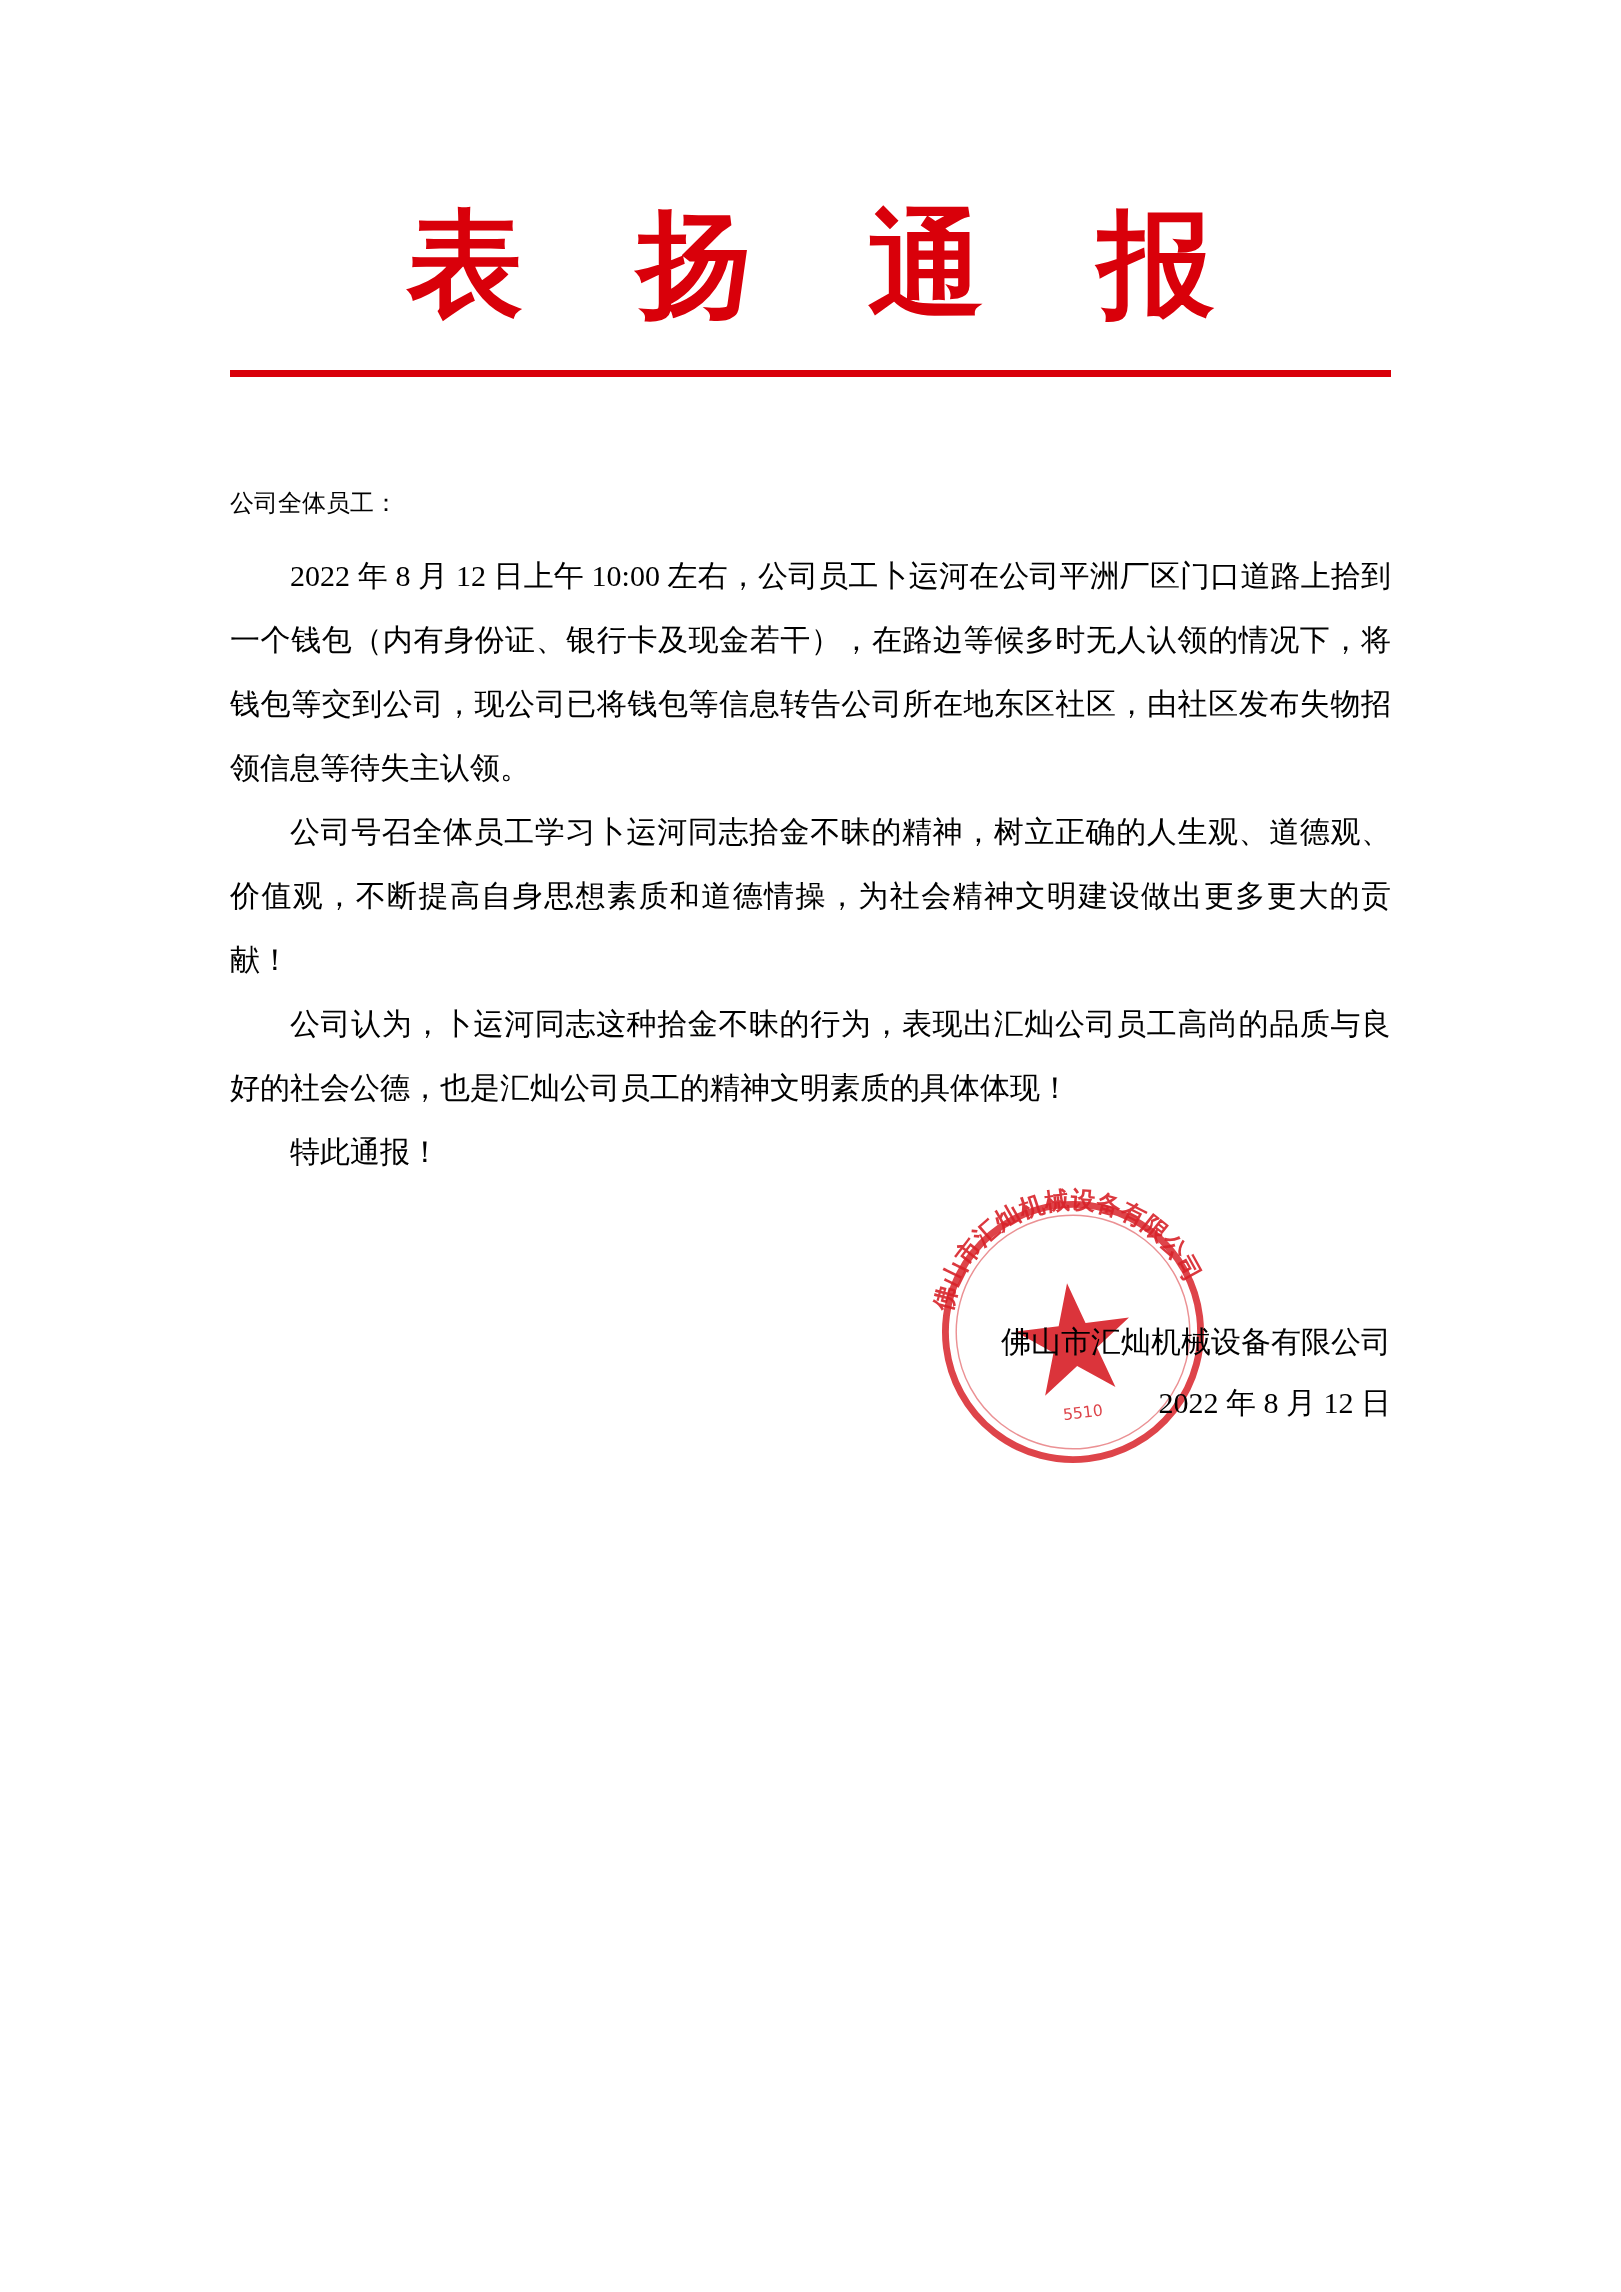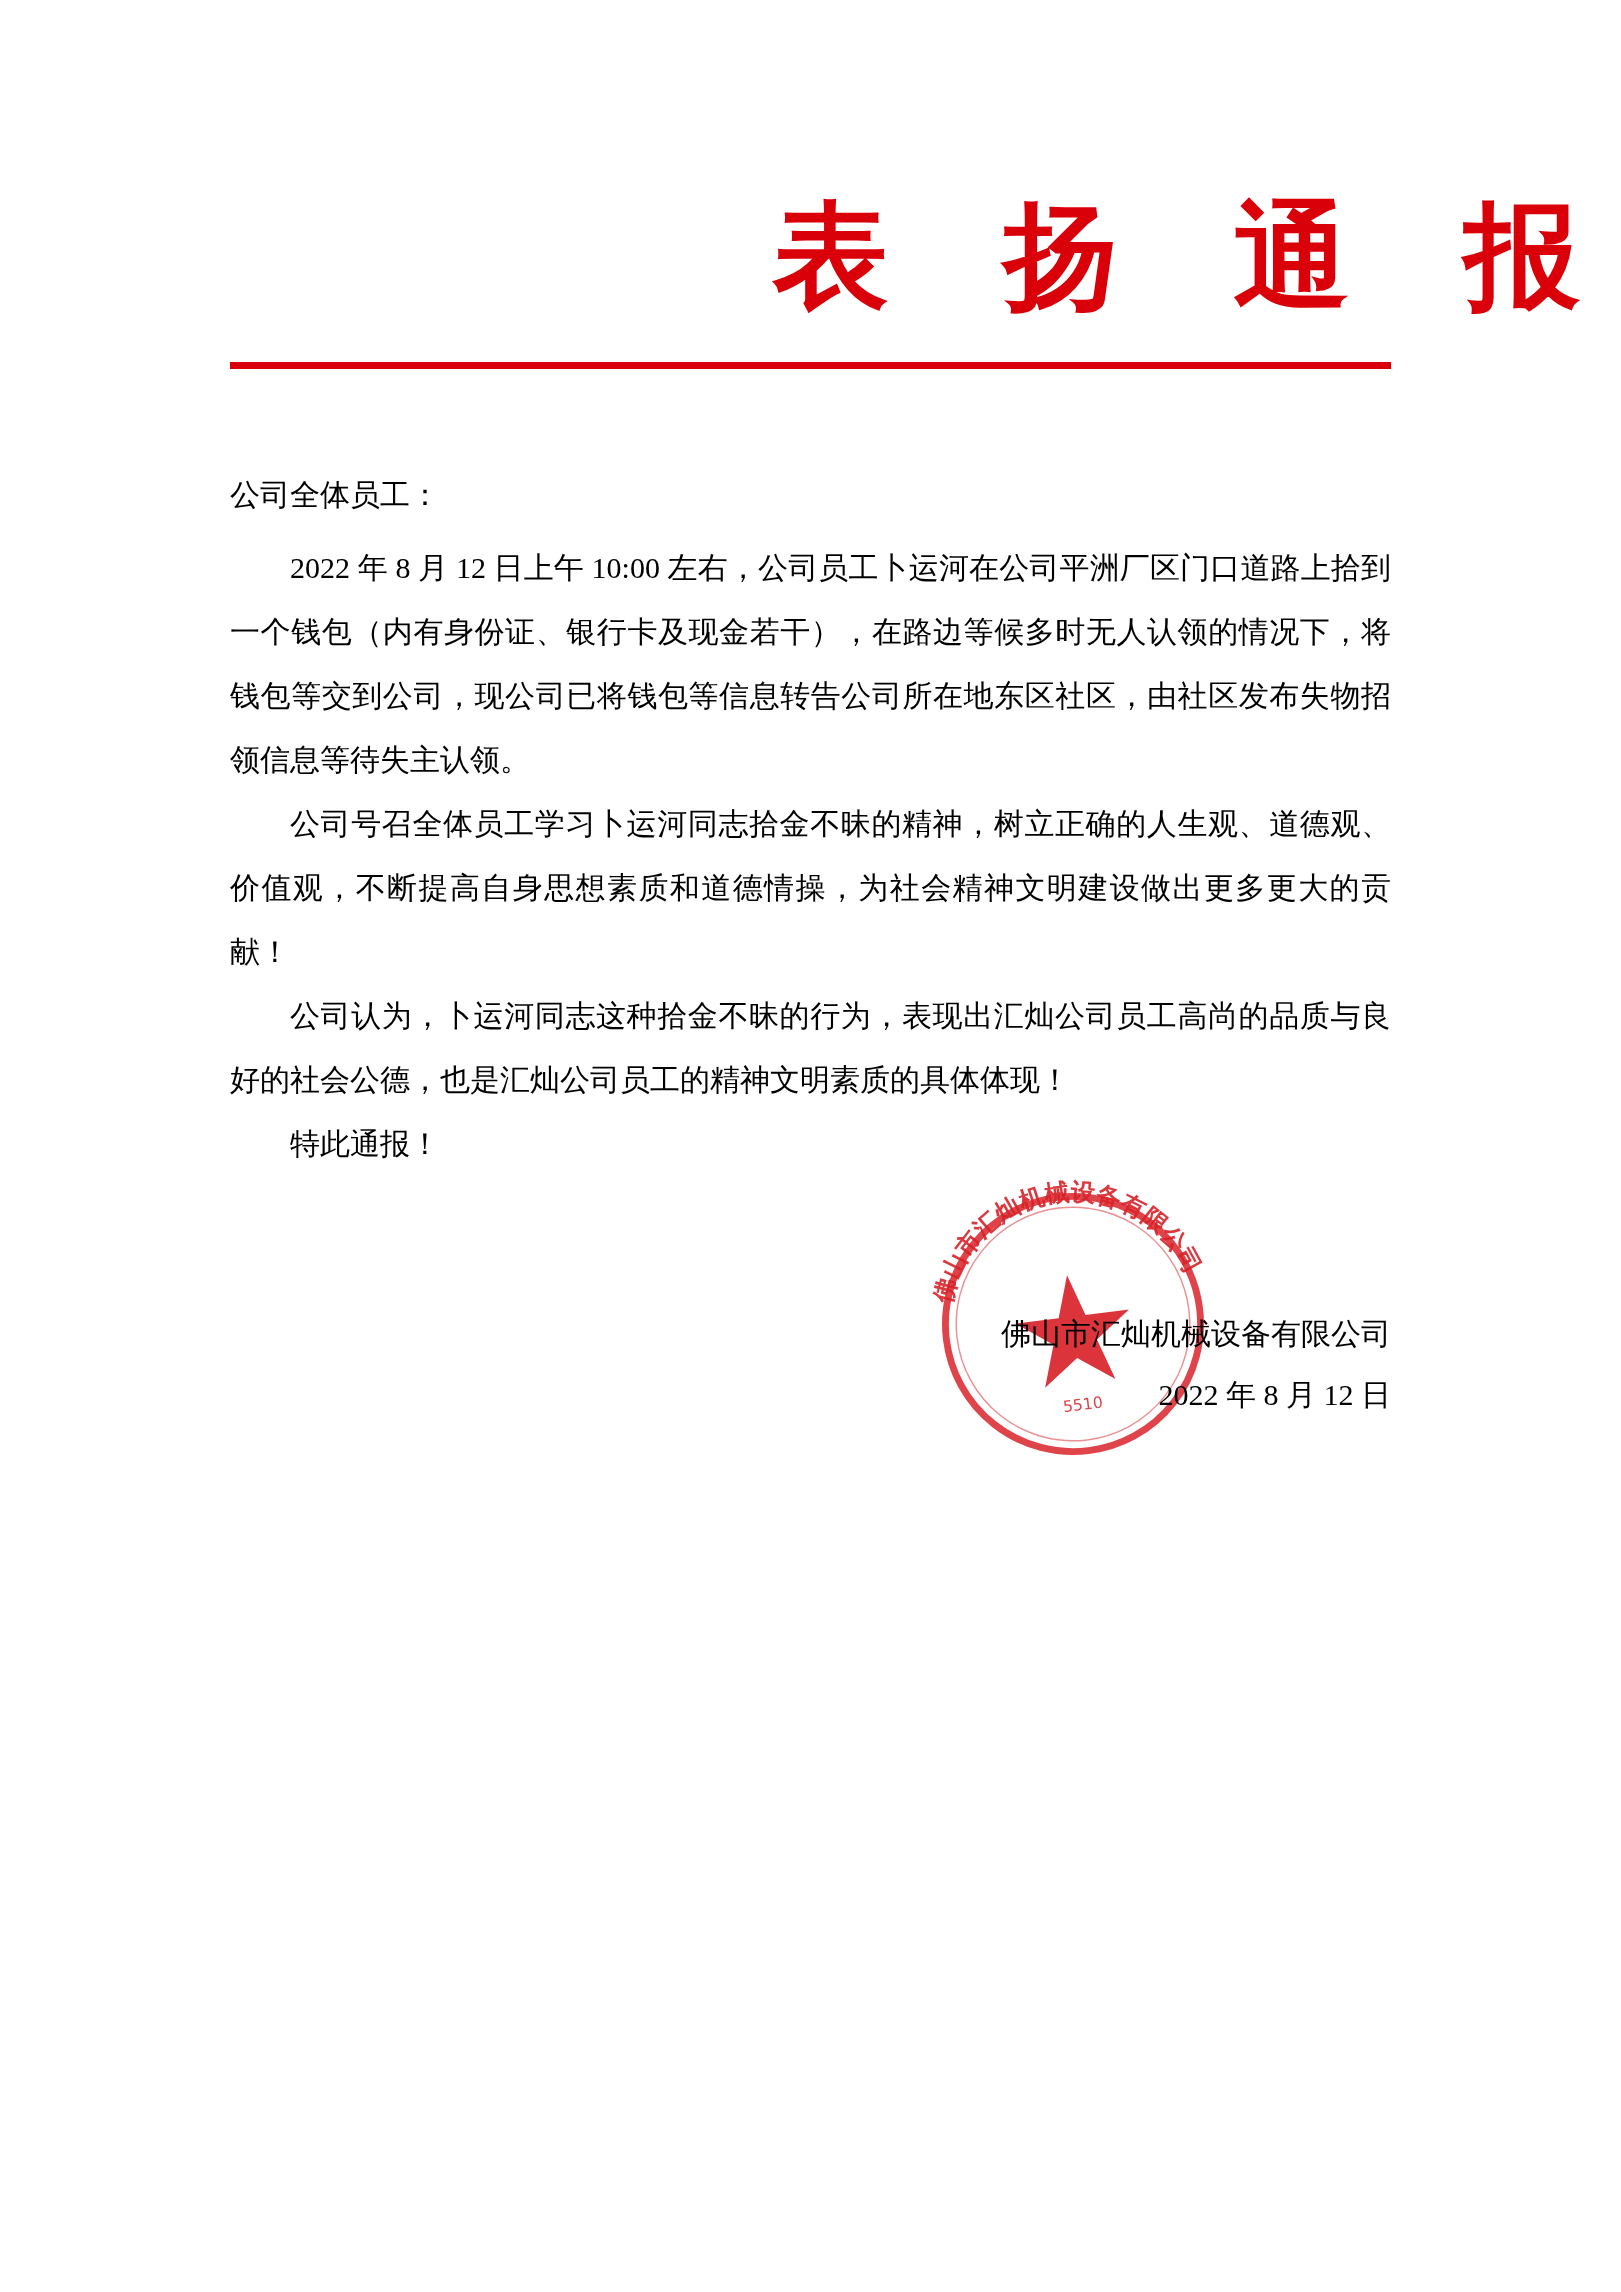--- a/index.html
+++ b/index.html
@@ -30,44 +30,43 @@
     text-align: center;
   }
   .doc-title {
     font-family: "DejaVu Serif", "Liberation Serif", serif;
     font-weight: bold;
     color: #d9000a;
     font-size: 116px;
     line-height: 1.05;
     letter-spacing: 37px;
     text-indent: 37px;
-    margin: 4px;
+    margin: 12px;
     white-space: nowrap;
-    text-align: right;
   }
   .title-rule {
     margin: 45px auto 0 auto;
     width: 1161px;
     height: 6.9px;
     background: #d9000a;
   }
 
   
   .body-block {
     margin: 0 auto;
     width: 1161px;
     padding-top: 94px;
     font-size: 30px;
     line-height: 64px;
     text-align: justify;
     text-justify: inter-ideograph;
   }
   .salutation {
     margin: 0 0 9.8px 0;
-    font-size: 30px;
+    font-size: 24px;
     line-height: 64px;
   }
   .para {
     margin: 0;
     text-indent: 2em;
     font-size: 30px;
     line-height: 64px;
   }
 
   

